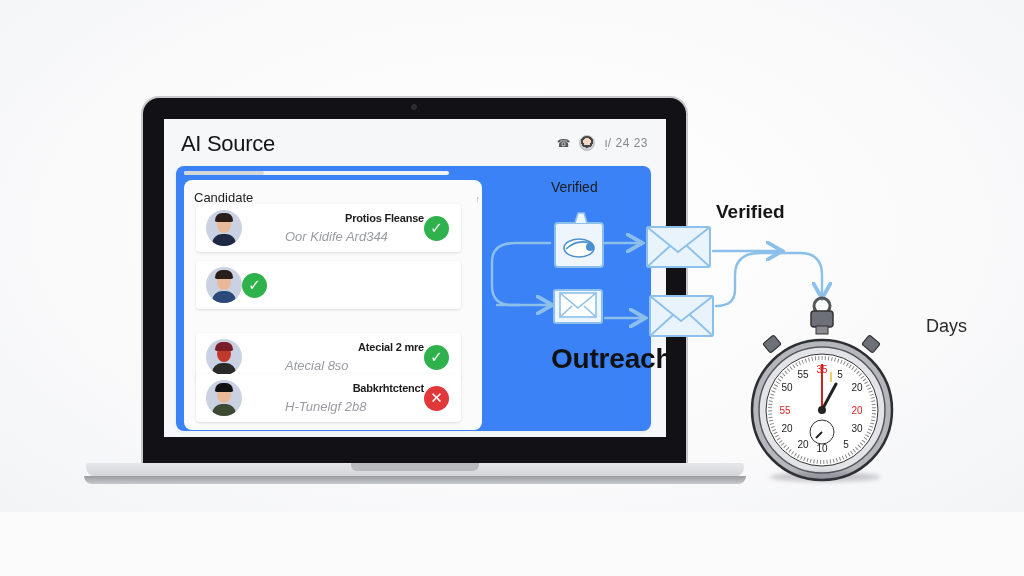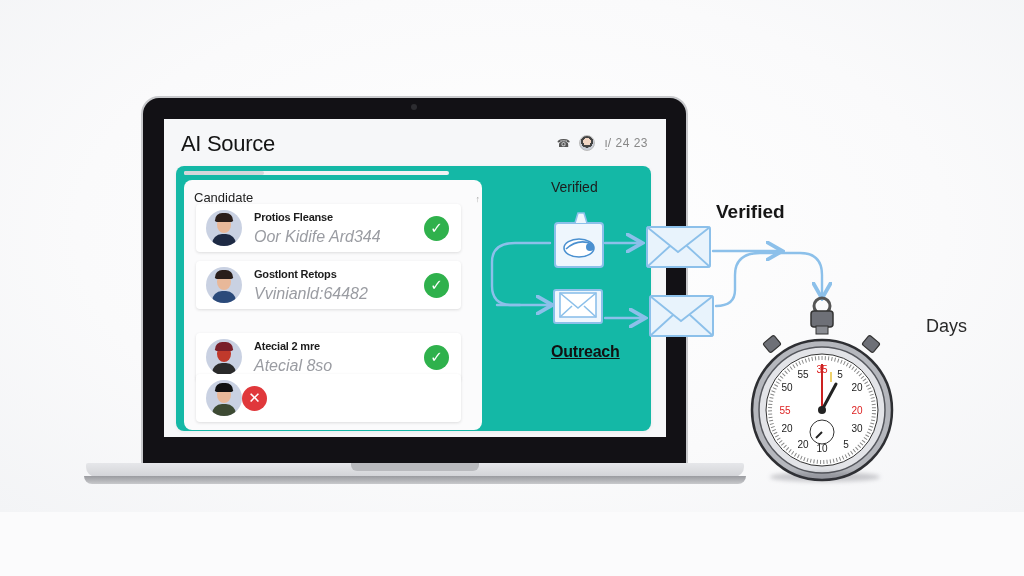--- a/index.html
+++ b/index.html
@@ -13,41 +13,41 @@
   .laptop-base { position: absolute; left: 86px; top: 463px; width: 658px; height: 14px; background: linear-gradient(#e6e7ea, #d2d3d7); border-radius: 2px 2px 10px 10px; }
   .laptop-base-shadow { position: absolute; left: 84px; top: 476px; width: 662px; height: 8px; background: linear-gradient(#9a9ba0, #c8c9cc); border-radius: 0 0 40px 40px; }
   .notch { position: absolute; left: 265px; top: 0; width: 128px; height: 8px; background: #b9babe; border-radius: 0 0 6px 6px; }
 
   .app-title { position: absolute; left: 17px; top: 12px; font-size: 22px; color: #141414; letter-spacing: -0.3px; }
   .header-right { position: absolute; right: 18px; top: 16px; display: flex; align-items: center; gap: 10px; }
   .phone-icon { width: 12px; height: 12px; color: #555; font-size: 11px; line-height: 12px; }
   .user-avatar { width: 16px; height: 16px; border-radius: 50%; background: radial-gradient(circle at 50% 40%, #f2d6c4 0 35%, #444 36% 55%, #c9cdd6 56%); border: 1px solid #bbb; }
   .header-meta { font-size: 12px; color: #888; letter-spacing: 0.5px; }
 
-  .panel { position: absolute; left: 12px; top: 47px; width: 475px; height: 265px; background: #14b8a6; border-radius: 8px; box-shadow: 0 1px 4px rgba(0,0,0,0.05); }
+  .panel { position: absolute; left: 12px; top: 47px; width: 475px; height: 265px; background: #3b82f6; border-radius: 8px; box-shadow: 0 1px 4px rgba(0,0,0,0.05); }
   .progress-track { position: absolute; left: 8px; top: 5px; width: 265px; height: 4px; background: #f1f2f4; border-radius: 2px; }
   .progress-fill { width: 80px; height: 4px; background: #d4d6da; border-radius: 2px; }
   .list-card { position: absolute; left: 8px; top: 14px; width: 298px; height: 250px; background: #fbfbfc; border-radius: 8px; }
   .list-header { position: absolute; left: 10px; top: 10px; font-size: 13px; color: #1e1e1e; }
   .scroll-arrow { position: absolute; right: 2px; top: 14px; font-size: 9px; color: #aaa; }
 
   .row { position: absolute; left: 20px; width: 265px; height: 48px; background: #fff; border-radius: 4px; box-shadow: 0 1px 3px rgba(0,0,0,0.12); display: flex; align-items: center; }
   .avatar { width: 36px; height: 36px; border-radius: 50%; margin-left: 10px; background: #c9d1e2; position: relative; overflow: hidden; }
   .avatar .head { position: absolute; left: 11px; top: 7px; width: 14px; height: 16px; border-radius: 45% 45% 50% 50%; background: #e8b899; }
   .avatar .hair { position: absolute; left: 9px; top: 3px; width: 18px; height: 9px; border-radius: 8px 8px 2px 2px; background: #2a1e1a; }
   .avatar .body { position: absolute; left: 6px; top: 24px; width: 24px; height: 14px; border-radius: 10px 10px 0 0; background: #1e2a44; }
   .row-text { margin-left: 12px; flex: 1; }
-  .row-name { font-size: 11px; color: #1c1c1c; font-weight: bold; letter-spacing: -0.2px; }
-  .row-sub { font-size: 16px; color: #9a9ca2; margin-top: 5px; font-style: italic; }
+  .row-name { font-size: 11px; color: #1c1c1c; font-weight: bold; letter-spacing: -0.2px; text-align: right; }
+  .row-sub { font-size: 13px; color: #9a9ca2; margin-top: 5px; font-style: italic; margin-left: 31px; }
   .status { width: 25px; height: 25px; border-radius: 50%; margin-right: 12px; display: flex; align-items: center; justify-content: center; color: #fff; font-size: 15px; font-weight: bold; }
   .status.ok { background: #2fb14c; }
   .status.fail { background: #e0383b; }
 
   .verified-small { position: absolute; left: 375px; top: 13px; font-size: 14px; color: #1c1c1c; }
-  .outreach { position: absolute; left: 375px; top: 177px; font-size: 16px; color: #111; font-weight: bold; letter-spacing: -0.2px; text-decoration: underline; }
+  .outreach { position: absolute; left: 375px; top: 177px; font-size: 28px; color: #111; font-weight: bold; letter-spacing: -0.2px; }
 
   .flow-svg { position: absolute; left: 0; top: 0; width: 1024px; height: 576px; pointer-events: none; }
   .verified-big { position: absolute; left: 716px; top: 201px; font-size: 19px; color: #161616; font-weight: bold; }
   .days { position: absolute; left: 926px; top: 316px; font-size: 18px; color: #2a2a2a; }
   .stopwatch-shadow { position: absolute; left: 770px; top: 472px; width: 110px; height: 10px; border-radius: 50%; background: rgba(60,60,70,0.25); filter: blur(2px); }
 </style>
 </head>
 <body>
 
 <div class="stage">
@@ -83,24 +83,20 @@
           </div>
           <div class="status ok">✓</div>
         </div>
 
         <div class="row" style="top:95px;">
           <div class="avatar">
               <div class="body" style="background:#2b4a7a"></div>
               <div class="head"></div>
               <div class="hair"></div>
             </div>
-          <div class="row-text">
-            <div class="row-name">Gostlont Retops</div>
-            <div class="row-sub">Vvinianld:64482</div>
-          </div>
           <div class="status ok">✓</div>
         </div>
 
         <div class="row" style="top:167px;">
           <div class="avatar">
               <div class="body" style="background:#2a2a2a"></div>
               <div class="head" style="background:#c0392b"></div>
               <div class="hair" style="background:#7a1f2a"></div>
             </div>
           <div class="row-text">
@@ -109,20 +105,24 @@
           </div>
           <div class="status ok">✓</div>
         </div>
 
         <div class="row" style="top:208px;">
           <div class="avatar">
               <div class="body" style="background:#3d4a33"></div>
               <div class="head"></div>
               <div class="hair" style="background:#111"></div>
             </div>
+          <div class="row-text">
+            <div class="row-name">Babkrhtctenct</div>
+            <div class="row-sub">H-Tunelgf 2b8</div>
+          </div>
           <div class="status fail">✕</div>
         </div>
 
         <div class="verified-small">Verified</div>
         <div class="outreach">Outreach</div>
       </div>
     </div>
   </div>
   <div class="laptop-base">
       <div class="notch"></div>

